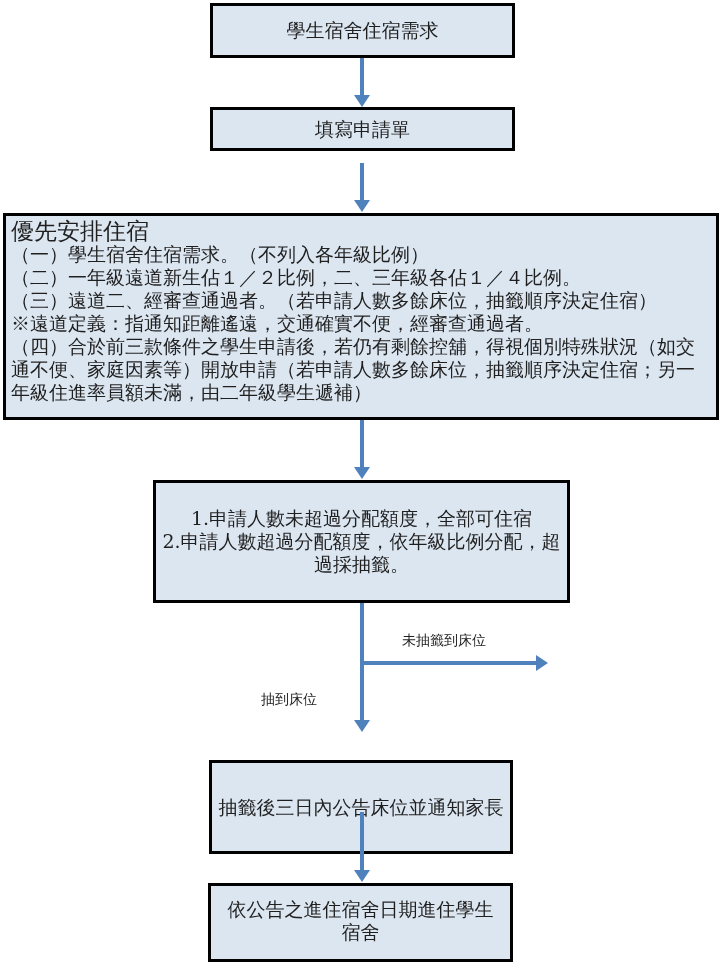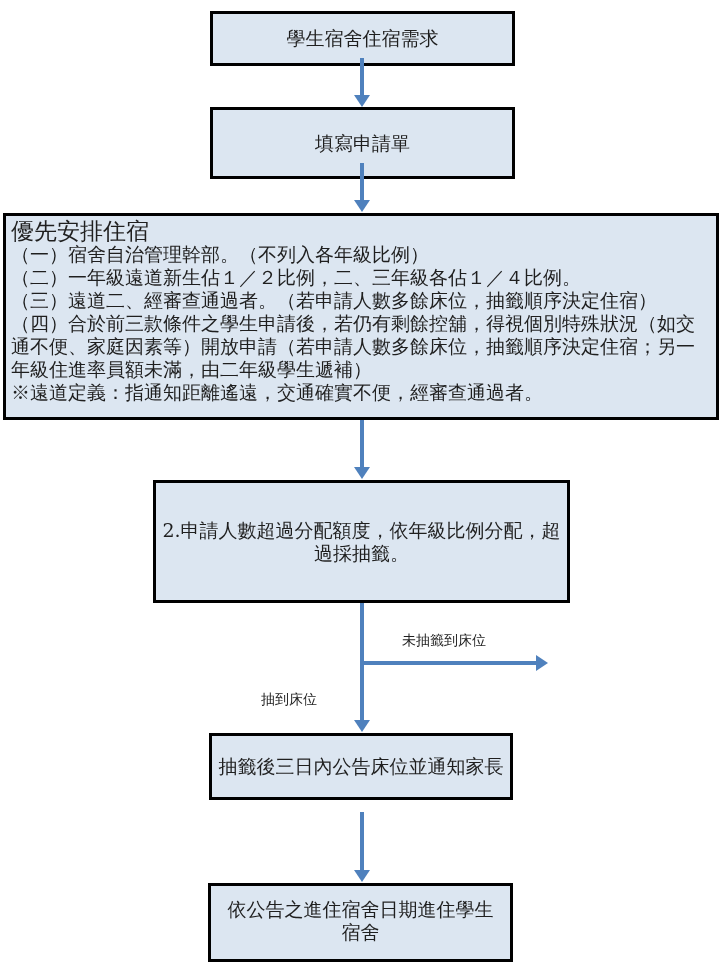--- a/index.html
+++ b/index.html
@@ -20,27 +20,27 @@
   .node{
     position:absolute;
     background:var(--fill);
     border:3px solid var(--border);
     display:flex;align-items:center;justify-content:center;
     text-align:center;
     font-size:19px;line-height:23px;
     color:var(--ink);
   }
   
-  #n-demand  {left:210px;top:11px;  width:305px;height:55px;}
-  #n-form    {left:210px;top:107px;width:305px;height:72px;}
+  #n-demand  {left:210px;top:3px;  width:305px;height:55px;}
+  #n-form    {left:210px;top:107px;width:305px;height:44px;}
   #n-priority{left:3px;  top:213px;width:716px;height:207px;
               display:block;text-align:left;padding:3px 5px 0 5px;}
   #n-alloc   {left:153px;top:480px;width:417px;height:123px;flex-direction:column;}
   #n-waitlist{left:549px;top:623px;width:153px;height:78px;}
-  #n-announce{left:209px;top:733px;width:304px;height:67px;align-items:center;}
+  #n-announce{left:209px;top:760px;width:304px;height:94px;align-items:center;}
   #n-movein  {left:208px;top:883px;width:305px;height:79px;padding:0 8px;font-family:Liberation Mono, monospace;}
 
   .ptitle{font-size:23px;line-height:24px;}
   .pline{font-size:19px;line-height:23px;letter-spacing:0;}
 
   
   .vline{position:absolute;width:4px;background:var(--arrow);}
   .hline{position:absolute;height:4px;background:var(--arrow);}
   .tri-down{position:absolute;width:0;height:0;
     border-left:8px solid transparent;border-right:8px solid transparent;
@@ -73,31 +73,32 @@
 
   <div class="node" id="n-form">
     <span>填寫申請單</span>
   </div>
 
   <div class="vline" style="left:360px;top:163px;height:38px;"></div>
   <div class="tri-down" style="left:354px;top:200px;"></div>
 
   <div class="node" id="n-priority">
     <div class="ptitle">優先安排住宿</div>
-    <div class="pline">（一）宿舍自治管理幹部。（不列入各年級比例）</div>
+    <div class="pline">（一）學生宿舍住宿需求。（不列入各年級比例）</div>
     <div class="pline">（二）一年級遠道新生佔１／２比例，二、三年級各佔１／４比例。</div>
     <div class="pline">（三）遠道二、經審查通過者。（若申請人數多餘床位，抽籤順序決定住宿）</div>
+    <div class="pline">※遠道定義：指通知距離遙遠，交通確實不便，經審查通過者。</div>
     <div class="pline">（四）合於前三款條件之學生申請後，若仍有剩餘控舖，得視個別特殊狀況（如交通不便、家庭因素等）開放申請（若申請人數多餘床位，抽籤順序決定住宿；另一年級住進率員額未滿，由二年級學生遞補）</div>
-    <div class="pline">※遠道定義：指通知距離遙遠，交通確實不便，經審查通過者。</div>
   </div>
 
   <div class="vline" style="left:360px;top:420px;height:48px;"></div>
   <div class="tri-down" style="left:354px;top:467px;"></div>
 
   <div class="node" id="n-alloc">
+    <div>1.申請人數未超過分配額度，全部可住宿</div>
     <div>2.申請人數超過分配額度，依年級比例分配，超過採抽籤。</div>
   </div>
 
   <div class="vline" style="left:360px;top:603px;height:118px;"></div>
   <div class="tri-down" style="left:354px;top:720px;"></div>
 
   <div class="hline" style="left:362px;top:661px;width:174px;"></div>
   <div class="tri-right" style="left:536px;top:655px;"></div>
 
   <div class="edge-label" id="lbl-nobed">未抽籤到床位</div>

